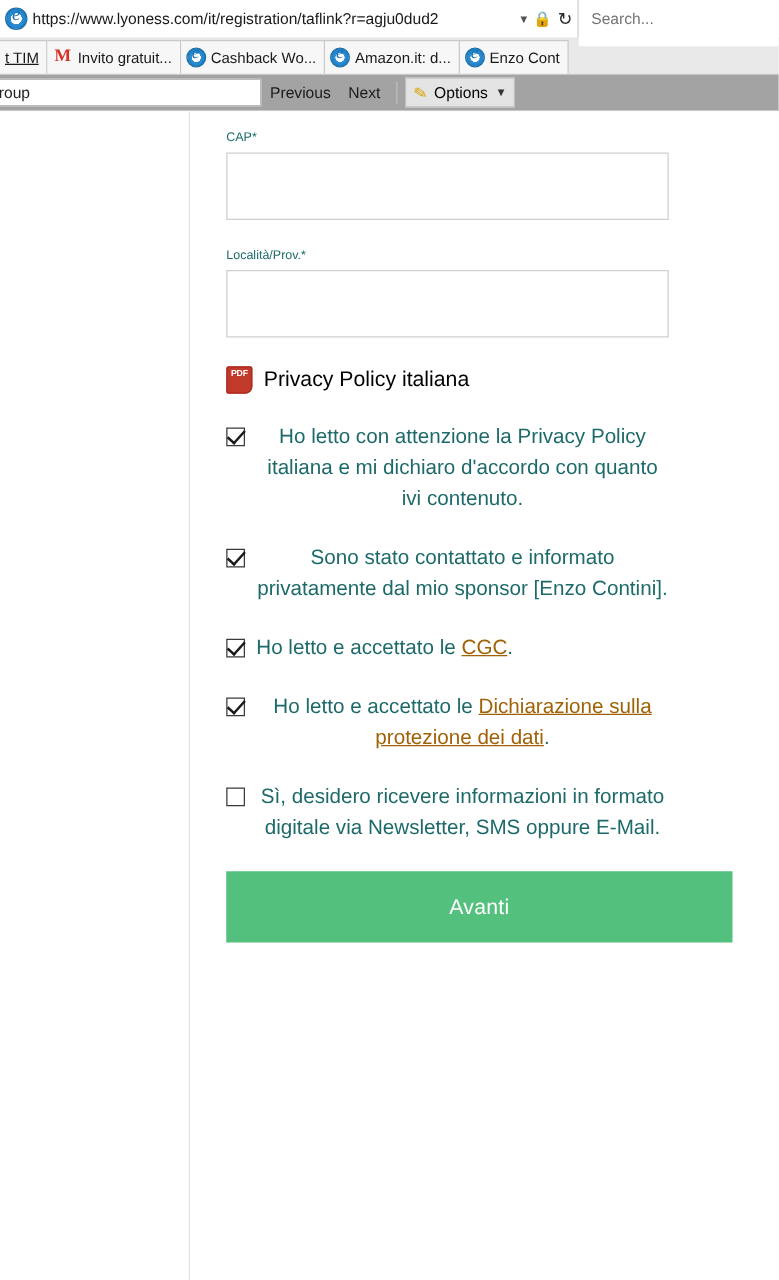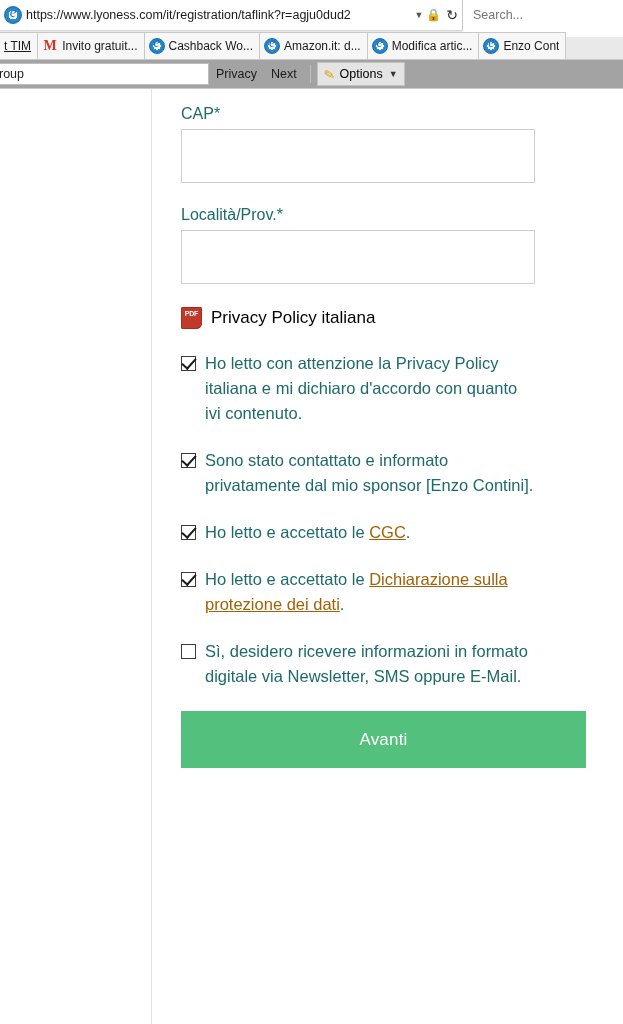--- a/index.html
+++ b/index.html
@@ -248,21 +248,21 @@
     left: 152px;
     top: 0;
     right: 0;
     bottom: 0;
     background: #ffffff;
     padding: 16px 0 0 29px;
     box-sizing: border-box;
   }
 
   .field-label {
-    font-size: 16px;
+    font-size: 10px;
     color: #1e6a6a;
     margin-bottom: 6px;
     font-family: "Liberation Sans", sans-serif;
   }
   .text-field {
     width: 354px;
     height: 54px;
     border: 1px solid #cfcfcf;
     background: #ffffff;
     box-sizing: border-box;
@@ -297,20 +297,21 @@
   }
   .privacy-link-text {
     font-size: 17px;
     color: #000000;
   }
 
   .check-row {
     display: flex;
     align-items: flex-start;
     margin-bottom: 22px;
+    text-align: center;
   }
   .checkbox {
     width: 15px;
     height: 15px;
     border: 1px solid #3a3a3a;
     background: #ffffff;
     box-sizing: border-box;
     margin-right: 9px;
     margin-top: 5px;
     flex: 0 0 auto;
@@ -382,31 +383,27 @@
     <div class="tab">
       <span class="tab-fav fav-ie"></span>
       <span class="tab-label">Cashback Wo...</span>
     </div>
     <div class="tab">
       <span class="tab-fav fav-ie"></span>
       <span class="tab-label">Amazon.it: d...</span>
     </div>
     <div class="tab">
       <span class="tab-fav fav-ie"></span>
-      <span class="tab-label">Modifica artic...</span>
-    </div>
-    <div class="tab">
-      <span class="tab-fav fav-ie"></span>
       <span class="tab-label">Enzo Cont</span>
     </div>
   </div>
 
   <div class="options-row">
     <div class="find-input">roup</div>
-    <span class="find-btn">Privacy</span>
+    <span class="find-btn">Previous</span>
     <span class="find-btn">Next</span>
     <span class="sep-v"></span>
     <span class="options-btn">
       <span class="pencil-icon">✎</span>
       <span>Options</span>
       <span class="caret-down">▼</span>
     </span>
   </div>
 
 </div>

